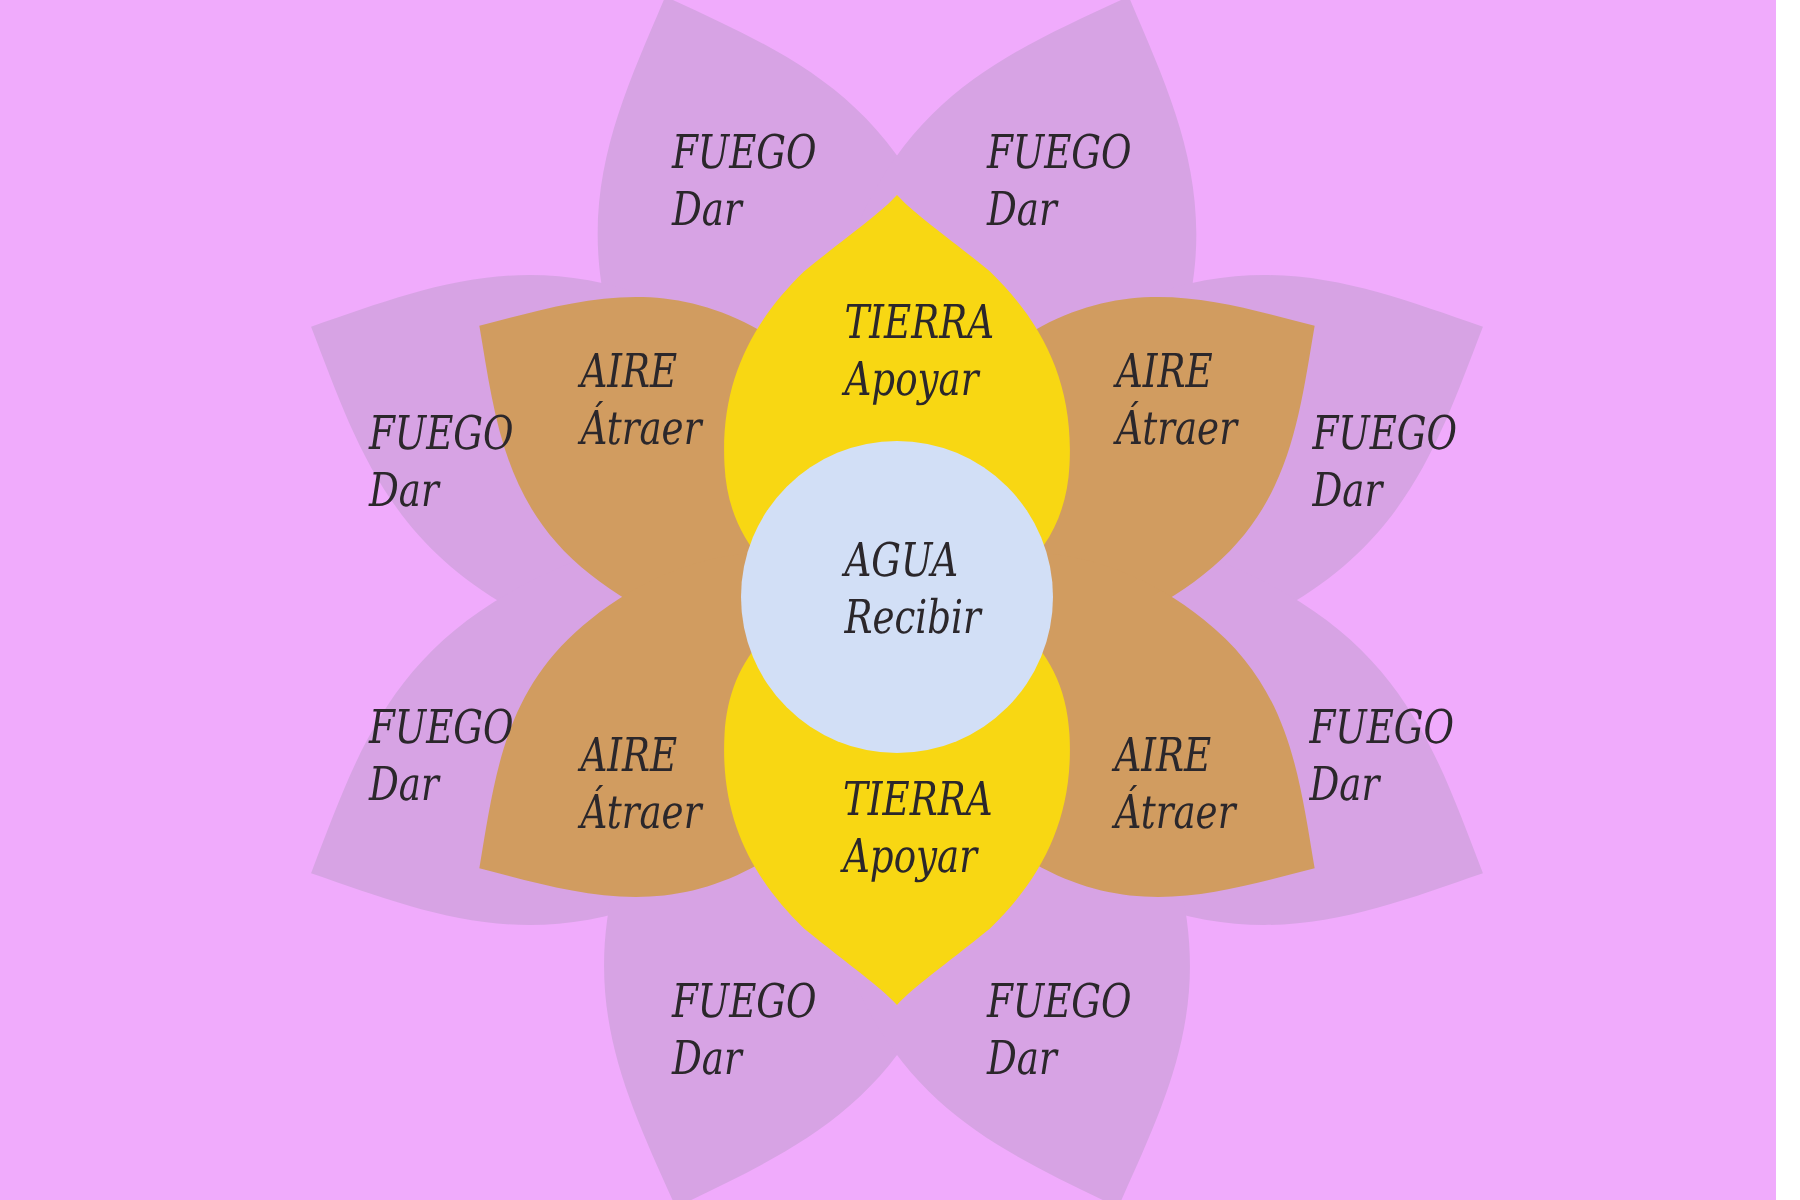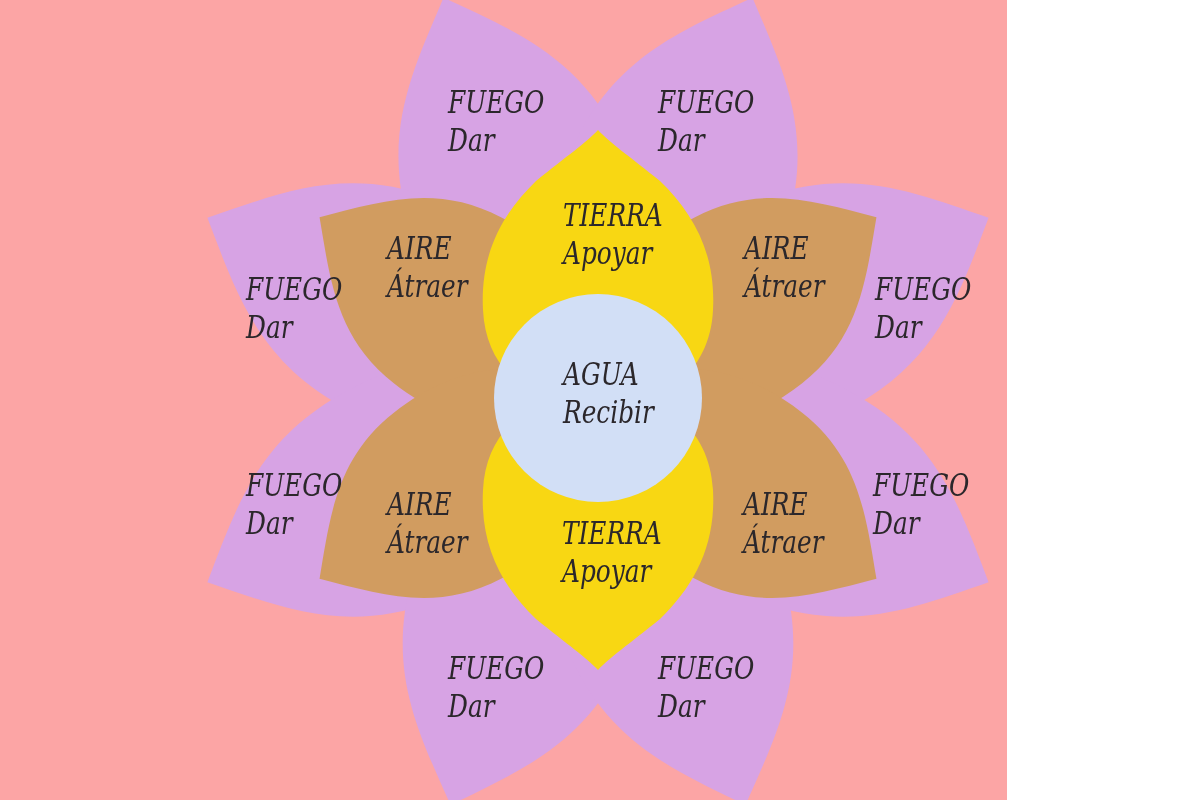--- a/index.html
+++ b/index.html
@@ -1,19 +1,19 @@
 <!DOCTYPE html>
 <html><head>
 <meta charset="utf-8">
 <style>
   html,body{margin:0;padding:0;background:#ffffff;}
   .stage{
     position:relative;
-    width:1007px;height:800px;
-    background:#fca5a5;
+    width:1184px;height:800px;
+    background:#f0abfc;
     overflow:hidden;
     font-family:"DejaVu Serif","Liberation Serif",serif;
   }
   .stage svg{position:absolute;left:0;top:0;}
   .label{
     position:absolute;
     font-style:italic;
     font-size:31px;
     line-height:38px;
     color:#2b272b;

